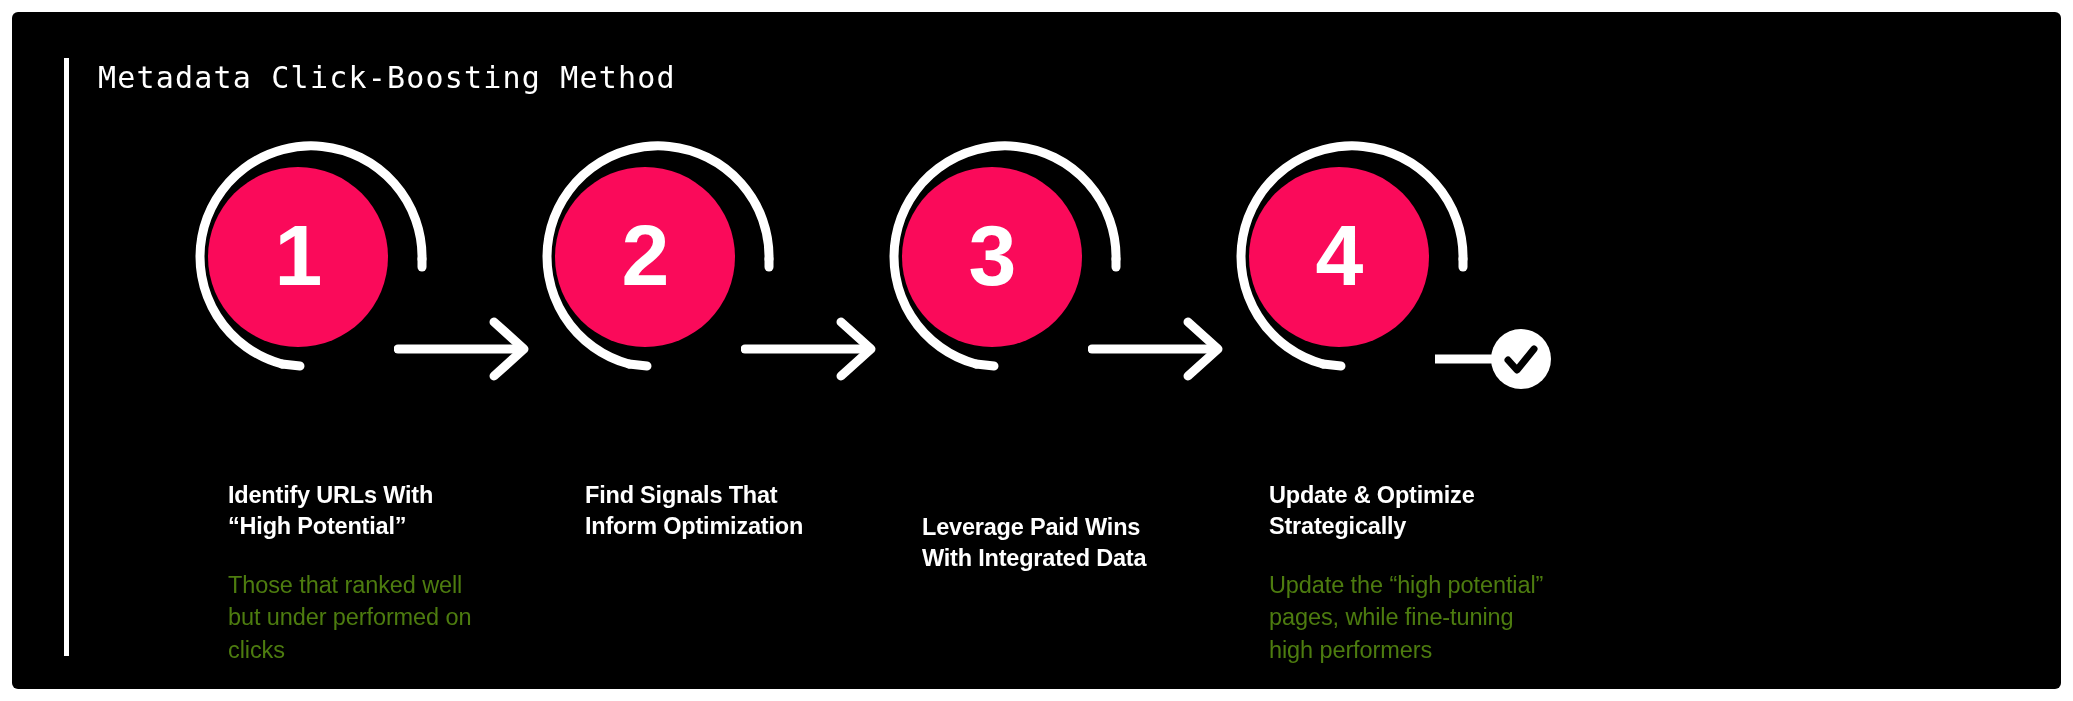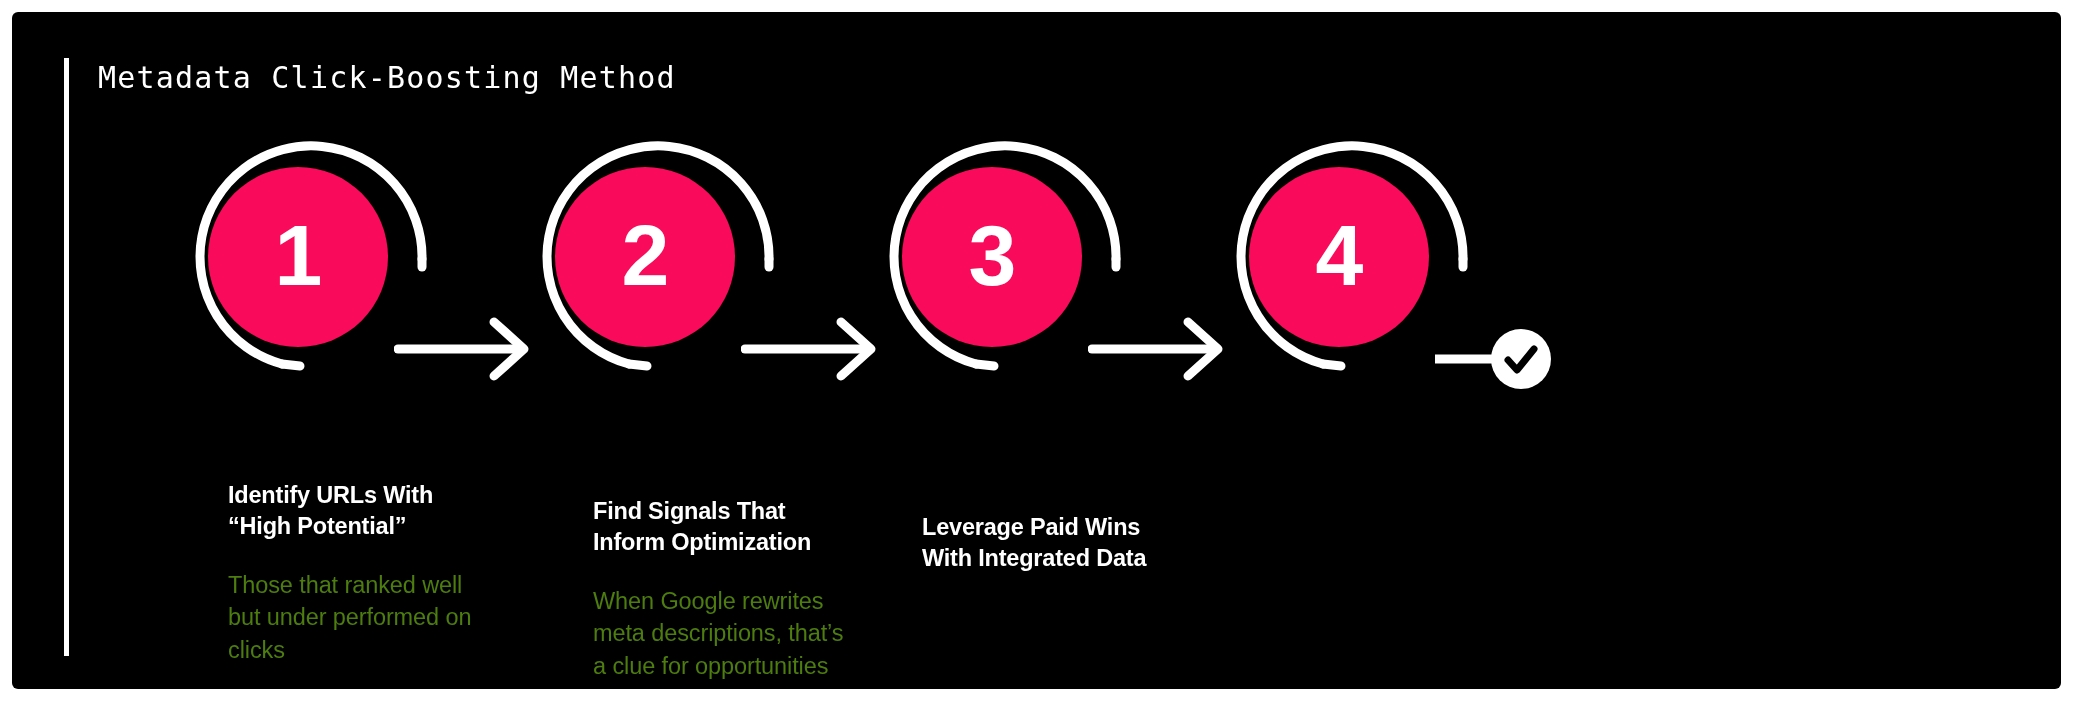--- a/index.html
+++ b/index.html
@@ -130,26 +130,23 @@
     <div class="step-graphic">
       <svg width="420" height="380" viewBox="0 0 420 380" xmlns="http://www.w3.org/2000/svg">
         <path d="M 320 247
                  A 111 111 0 1 0 180 352" fill="none" stroke="#ffffff" stroke-width="9" stroke-linecap="round"></path>
         <path d="M 320 247 L 320 255" fill="none" stroke="#ffffff" stroke-width="9" stroke-linecap="round"></path>
         <line x1="180" y1="352" x2="198" y2="354" stroke="#ffffff" stroke-width="9" stroke-linecap="round"></line>
         <circle cx="196" cy="245" r="90" fill="#FA0A5A"></circle>
       </svg>
     </div>
     <div class="step-number" style="left:96px; top:200px;">2</div>
-    <div class="step-text" style="left:144px; top:468px;margin-top:16px;">
+    <div class="step-text" style="left:136px; top:468px;">
       <div class="step-heading">Find Signals That
 Inform Optimization</div>
-      <div class="step-body">When Google rewrites
-meta descriptions, that’s
-a clue for opportunities</div>
     </div>
   </div>
 
   <div class="connector" style="left:729px; top:300px;">
     <svg width="160" height="80" viewBox="0 0 160 80" xmlns="http://www.w3.org/2000/svg">
       <line x1="4" y1="37" x2="128" y2="37" stroke="#ffffff" stroke-width="9" stroke-linecap="round"></line>
       <polyline points="100,10 130,37 100,64" fill="none" stroke="#ffffff" stroke-width="9" stroke-linecap="round" stroke-linejoin="round"></polyline>
     </svg>
   </div>
 
@@ -181,20 +178,27 @@
     <div class="step-graphic">
       <svg width="420" height="380" viewBox="0 0 420 380" xmlns="http://www.w3.org/2000/svg">
         <path d="M 320 247
                  A 111 111 0 1 0 180 352" fill="none" stroke="#ffffff" stroke-width="9" stroke-linecap="round"></path>
         <path d="M 320 247 L 320 255" fill="none" stroke="#ffffff" stroke-width="9" stroke-linecap="round"></path>
         <line x1="180" y1="352" x2="198" y2="354" stroke="#ffffff" stroke-width="9" stroke-linecap="round"></line>
         <circle cx="196" cy="245" r="90" fill="#FA0A5A"></circle>
       </svg>
     </div>
     <div class="step-number" style="left:96px; top:200px;">4</div>
+    <div class="step-text" style="left:126px; top:468px;">
+      <div class="step-heading">Update &amp; Optimize
+Strategically</div>
+      <div class="step-body">Update the “high potential”
+pages, while fine-tuning
+high performers</div>
+    </div>
   </div>
 
   <div id="completion-badge" style="left:1423px; top:292px;">
     <svg width="180" height="110" viewBox="0 0 180 110" xmlns="http://www.w3.org/2000/svg">
       <line x1="0" y1="55" x2="64" y2="55" stroke="#ffffff" stroke-width="9" stroke-linecap="round"></line>
       <circle cx="86" cy="55" r="30" fill="#ffffff"></circle>
       <polyline points="73,56 82,66 99,45" fill="none" stroke="#000000" stroke-width="7" stroke-linecap="round" stroke-linejoin="round"></polyline>
     </svg>
   </div>
 

